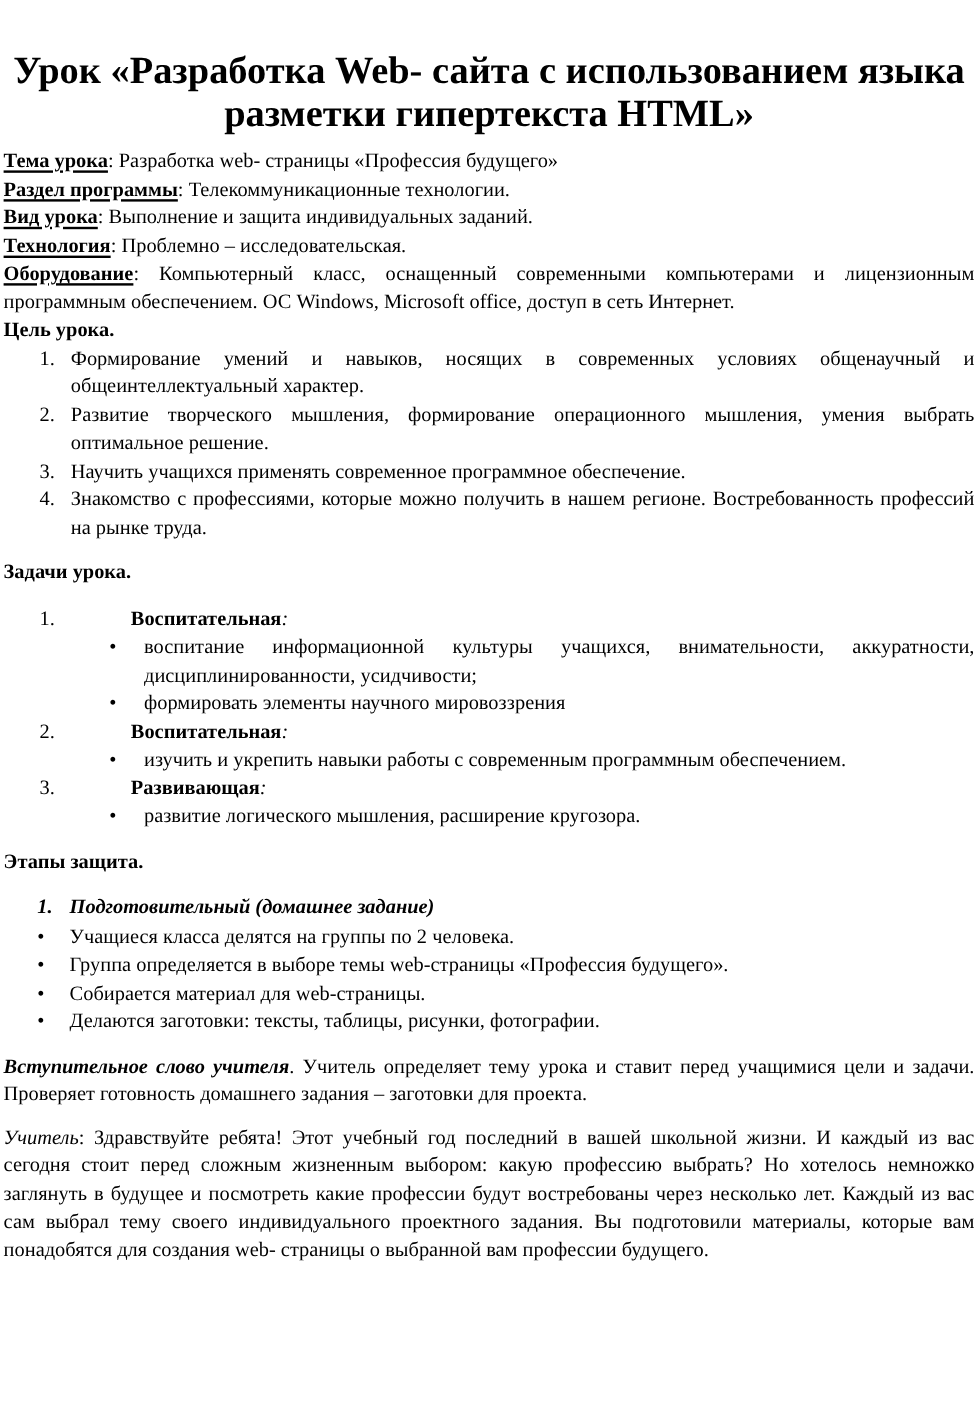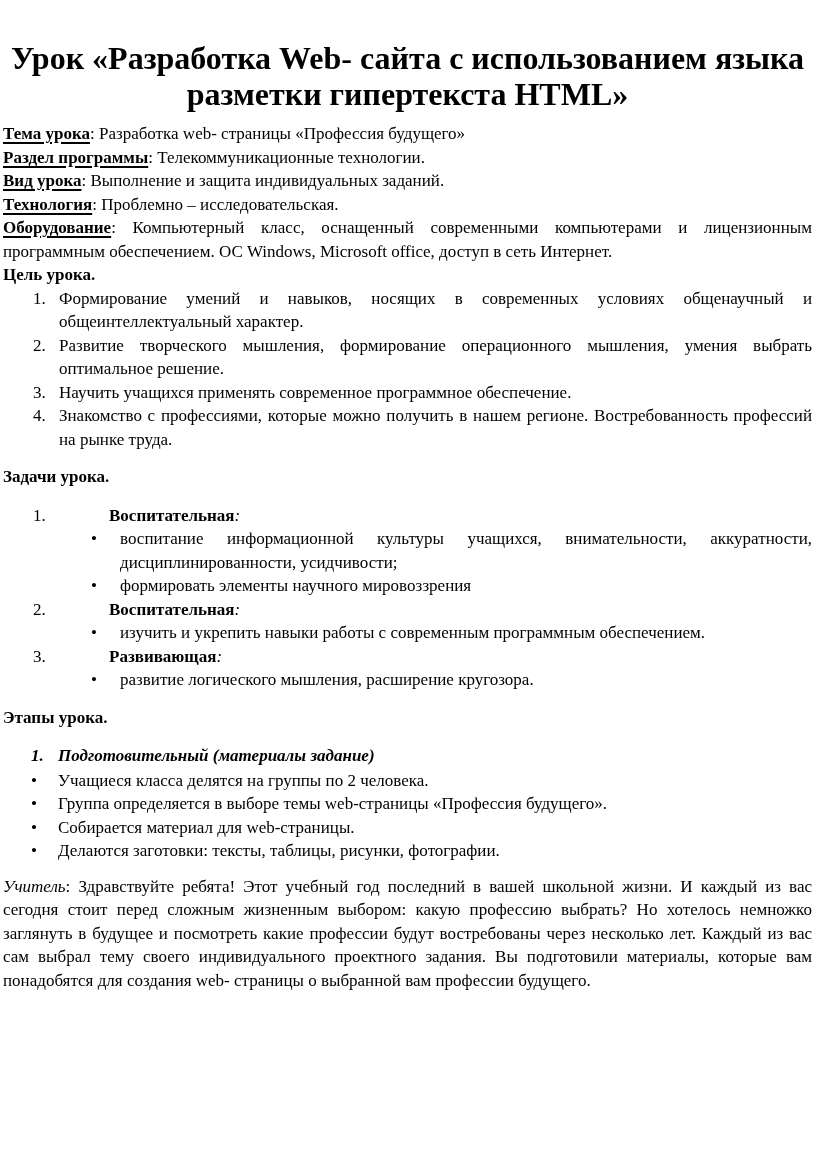--- a/index.html
+++ b/index.html
@@ -117,24 +117,24 @@
       <div class="li task-item">
         <span class="task-num">3.</span>
         <span><span class="task-name">Развивающая</span><span class="task-colon">:</span></span>
       </div>
       <div class="li tbullet">
         <span class="dot">•</span>
         <span class="btext">развитие логического мышления, расширение кругозора.</span>
       </div>
     </div>
 
-  <p class="heading gap-above gap-below">Этапы урока.</p>
+  <p class="heading gap-above gap-below">Этапы защита.</p>
   <div class="li step-line">
     <span class="step-num">1.</span>
-    <span>Подготовительный  (материалы задание)</span>
+    <span>Подготовительный  (домашнее задание)</span>
   </div>
   <div>
       <div class="li sbullet">
         <span class="dot">•</span>
         <span class="btext">Учащиеся класса делятся на группы по 2  человека.</span>
       </div>
       <div class="li sbullet">
         <span class="dot">•</span>
         <span class="btext">Группа определяется в выборе темы web-страницы «Профессия будущего».</span>
       </div>
@@ -142,15 +142,16 @@
         <span class="dot">•</span>
         <span class="btext">Собирается материал для web-страницы.</span>
       </div>
       <div class="li sbullet">
         <span class="dot">•</span>
         <span class="btext">Делаются заготовки: тексты, таблицы, рисунки, фотографии.</span>
       </div>
     </div>
 
   <div>
+      <p class="para first"><span class="lead-bolditalic">Вступительное слово учителя</span><span>. </span>Учитель определяет тему урока и ставит перед учащимися цели и задачи. Проверяет готовность домашнего задания – заготовки для проекта.</p>
       <p class="para"><span class="lead-italic">Учитель</span><span>: </span>Здравствуйте ребята!   Этот учебный год последний в вашей школьной жизни. И каждый из вас сегодня стоит перед сложным жизненным выбором: какую профессию выбрать?  Но хотелось немножко заглянуть в будущее и посмотреть какие профессии будут востребованы через несколько лет. Каждый из вас сам выбрал тему своего индивидуального проектного задания.  Вы подготовили материалы, которые вам понадобятся для создания web- страницы о выбранной вам профессии будущего.</p>
     </div>
 </div>
 
 </body></html>

